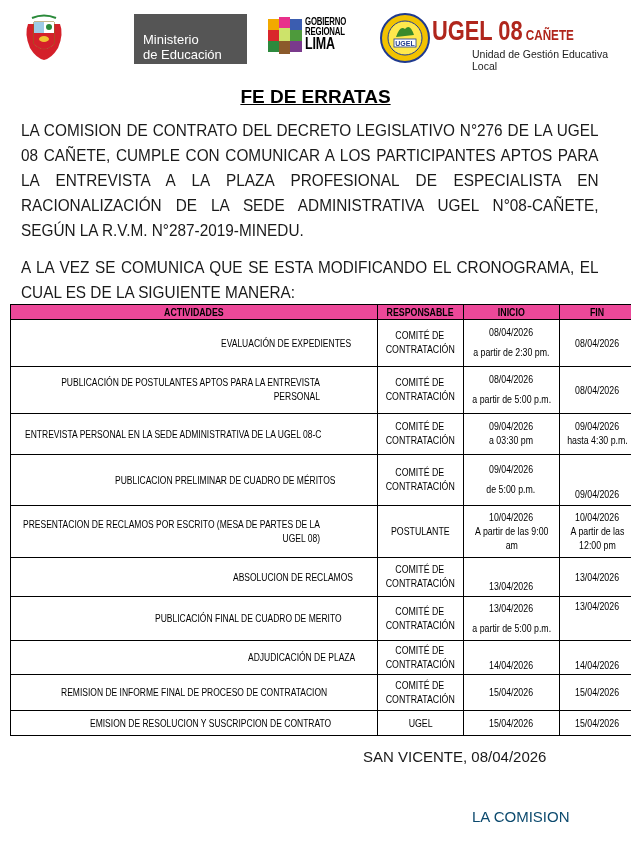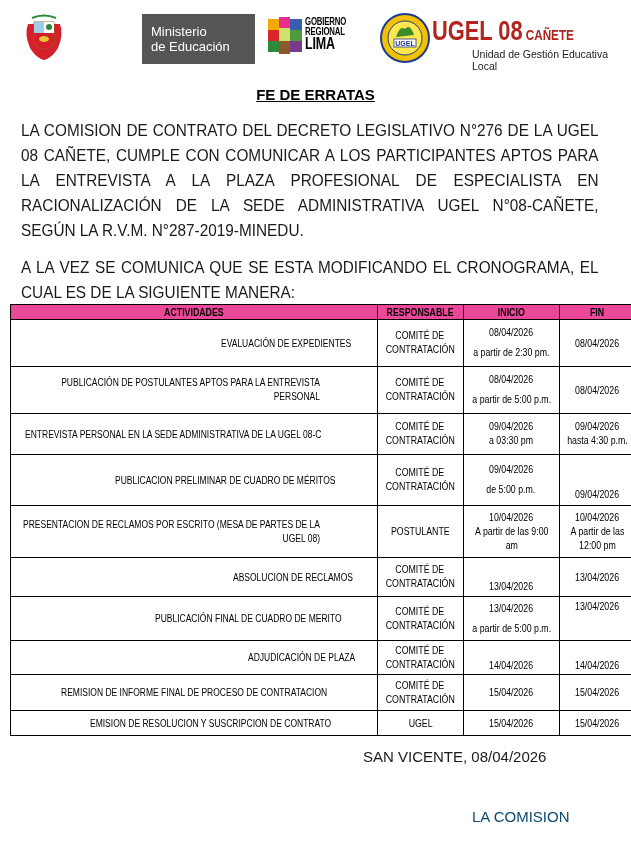--- a/index.html
+++ b/index.html
@@ -2,31 +2,31 @@
 <html><head>
 <meta charset="utf-8">
 <style>
   html, body { margin: 0; padding: 0; background: #ffffff; }
   body { width: 631px; height: 841px; position: relative; overflow: hidden; font-family: "Liberation Sans", sans-serif; color: #000; }
 
   
   .logos { position: absolute; top: 0; left: 0; width: 631px; height: 75px; }
   .escudo { position: absolute; left: 22px; top: 14px; width: 44px; height: 48px; }
   .peru-block { position: absolute; left: 72px; top: 14px; width: 62px; height: 50px; background: #e30613; color: #fff; display: flex; align-items: center; justify-content: center; font-size: 16px; letter-spacing: 0.5px; }
-  .minedu-block { position: absolute; left: 134px; top: 14px; width: 113px; height: 50px; background: #555555; color: #fff; font-size: 13px; line-height: 15px; padding: 10px 0 0 9px; box-sizing: border-box; margin-left: 8px; }
+  .minedu-block { position: absolute; left: 134px; top: 14px; width: 113px; height: 50px; background: #555555; color: #fff; font-size: 13px; line-height: 15px; padding: 18px 0 0 9px; box-sizing: border-box; }
   .gore-icon { position: absolute; left: 268px; top: 17px; width: 34px; height: 37px; }
   .gore-text { position: absolute; left: 305px; top: 17px; font-size: 10px; line-height: 10px; font-weight: bold; transform: scaleX(0.78); transform-origin: left top; letter-spacing: -0.2px; }
   .gore-text .lima { font-size: 16px; line-height: 14px; }
   .ugel-seal { position: absolute; left: 380px; top: 13px; width: 50px; height: 50px; }
   .ugel-title { position: absolute; left: 432px; top: 16px; color: #b0261c; font-weight: bold; font-size: 28px; line-height: 30px; transform: scaleX(0.78); transform-origin: left top; font-family: "Liberation Sans", sans-serif; }
   .ugel-title .small { font-size: 15px; margin-left: 4px; }
   .ugel-sub { position: absolute; left: 432px; top: 48px; font-size: 10.5px; color: #222; margin-left: 40px; }
 
   
-  .title { position: absolute; top: 86px; left: 0; width: 631px; text-align: center; font-family: "Liberation Sans", sans-serif; font-weight: bold; font-size: 15px; }
+  .title { position: absolute; top: 86px; left: 0; width: 631px; text-align: center; font-family: "Liberation Sans", sans-serif; font-weight: bold; font-size: 19px; }
   .title span { text-decoration: underline; }
   .para { position: absolute; left: 21px; width: 578px; font-family: "Liberation Sans", sans-serif; font-size: 16.5px; line-height: 25px; text-align: justify; color: #1a1a1a; transform: scaleX(0.93); transform-origin: left top; }
   .para1 { top: 118px; width: 621px; }
   .para2 { top: 255px; width: 621px; }
 
   
   table.cron { position: absolute; left: 10px; top: 304px; width: 607px; border-collapse: collapse; font-family: "Liberation Sans", sans-serif; font-size: 10px; }
   table.cron td, table.cron th { border: 1px solid #000; padding: 0 3px; vertical-align: middle; }
   table.cron th { background: #ec4899; font-weight: bold; height: 14px; font-size: 10px; transform-origin: center; }
   .c1 { width: 310px; text-align: right; }

